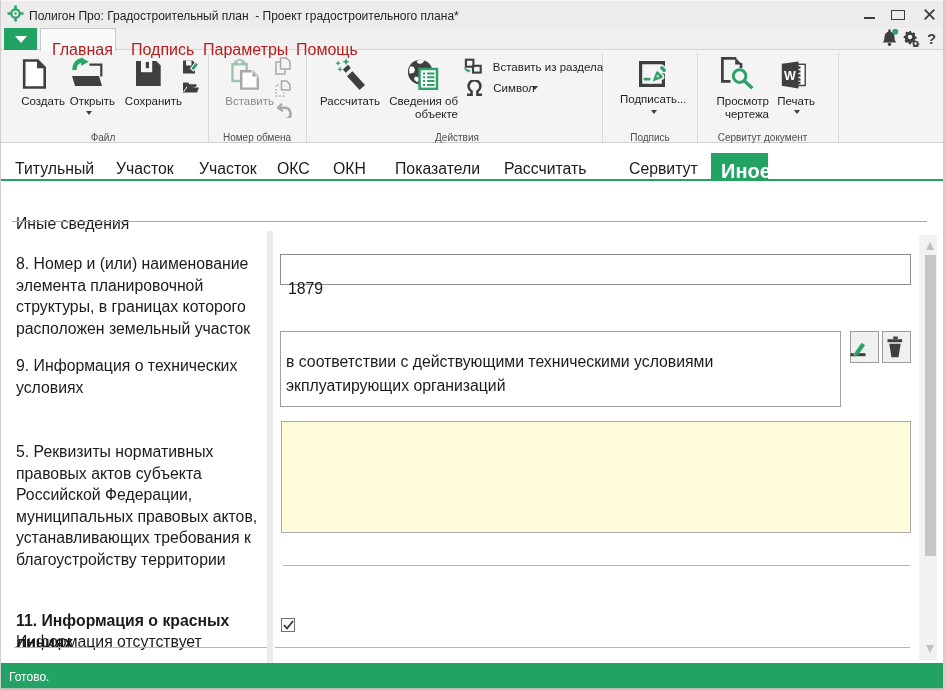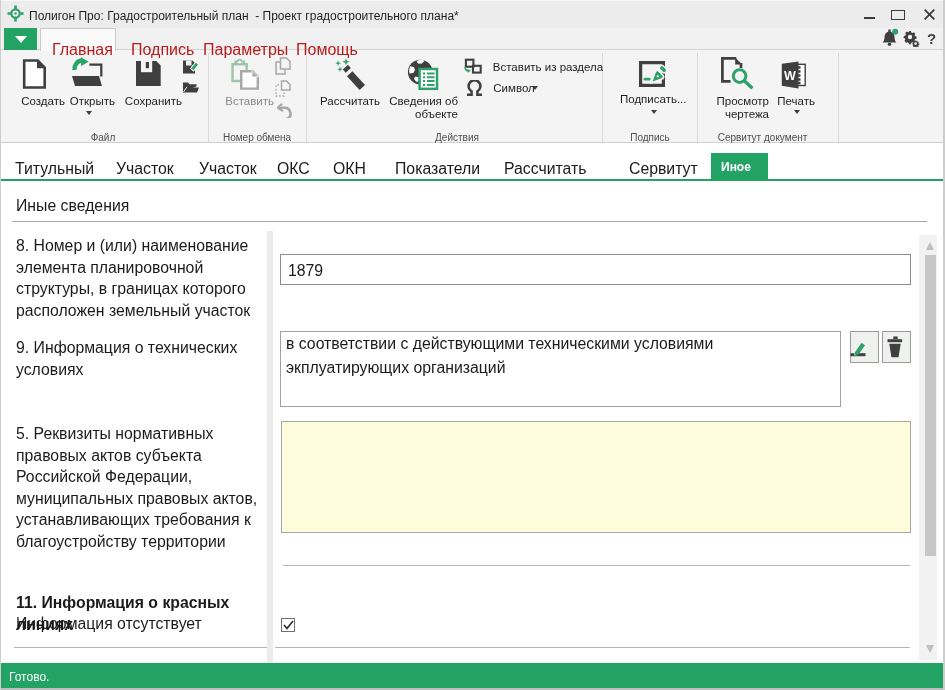--- a/index.html
+++ b/index.html
@@ -7,21 +7,21 @@
 .abs { position:absolute; }
 #titlebar { left:0; top:0; width:945px; height:28px; background:#ececec; border-top:1px solid #f7f7f7; }
 #menurow { left:0; top:28px; width:945px; height:22px; background:#f0f0f0; border-bottom:1px solid #d4d4d4; }
 #ribbon { left:0; top:50px; width:945px; height:93px; background:#f4f4f4; border-bottom:1px solid #d0d0d0; }
 #winborder { left:0; top:0; width:945px; height:690px; border-left:1px solid #cdcdcd; border-right:2px solid #cdcdcd; pointer-events:none; z-index:50; }
 .ttl { font-size:12px; color:#1e1e1e; }
 .rlabel { font-size:11.5px; color:#1e1e1e; text-align:right; line-height:13px; }
 .glabel { font-size:10px; color:#4e4e4e; text-align:center; }
 .sep { width:1px; background:#dadada; top:53px; height:89px; }
 .menuitem { font-size:16px; color:#b91c1c; top:41px; }
-.formtext { font-size:15.8px; color:#1b1b1b; line-height:21.5px; }
+.formtext { font-size:15.8px; color:#1b1b1b; line-height:21.5px;margin-top:18px; }
 .tabtext { font-size:15.8px; color:#1b1b1b; top:160px; }
 .hline { height:1px; background:#a8a8a8; }
 </style></head>
 <body>
 <div class="abs" id="titlebar"></div>
 <div class="abs" id="menurow"></div>
 <div class="abs" id="ribbon"></div>
 
 <svg class="abs" style="left:7px;top:5px" width="17" height="17" viewBox="0 0 17 17">
  <g stroke="#2fa26b" fill="none">
@@ -206,21 +206,21 @@
 <div class="abs" style="left:0;top:179px;width:945px;height:2px;background:#22a364"></div>
 <div class="abs tabtext" style="left:15px">Титульный</div>
 <div class="abs tabtext" style="left:116px">Участок</div>
 <div class="abs tabtext" style="left:199px">Участок</div>
 <div class="abs tabtext" style="left:277px">ОКС</div>
 <div class="abs tabtext" style="left:333px">ОКН</div>
 <div class="abs tabtext" style="left:395px">Показатели</div>
 <div class="abs tabtext" style="left:504px">Рассчитать</div>
 <div class="abs tabtext" style="left:629px">Сервитут</div>
 <div class="abs" style="left:711px;top:153px;width:57px;height:28px;background:#22a364"></div>
-<div class="abs" style="left:721px;top:160px;font-size:12px;font-weight:bold;color:#fff">Иное</div>
+<div class="abs" style="left:721px;top:160px;font-size:20px;font-weight:bold;color:#fff">Иное</div>
 
 <div class="abs formtext" style="left:16px;top:195px">Иные сведения</div>
 <div class="abs hline" style="left:12px;top:221px;width:915px"></div>
 
 <div class="abs" style="left:267px;top:231px;width:6px;height:432px;background:#ebebeb"></div>
 
 <div class="abs formtext" style="left:16px;top:235px;width:250px">8. Номер и (или) наименование элемента планировочной структуры, в границах которого расположен земельный участок</div>
 <div class="abs" style="left:280px;top:254px;width:631px;height:31px;border:1px solid #8c8c8c;background:#fff"></div>
 <div class="abs formtext" style="left:288px;top:260px">1879</div>
 

